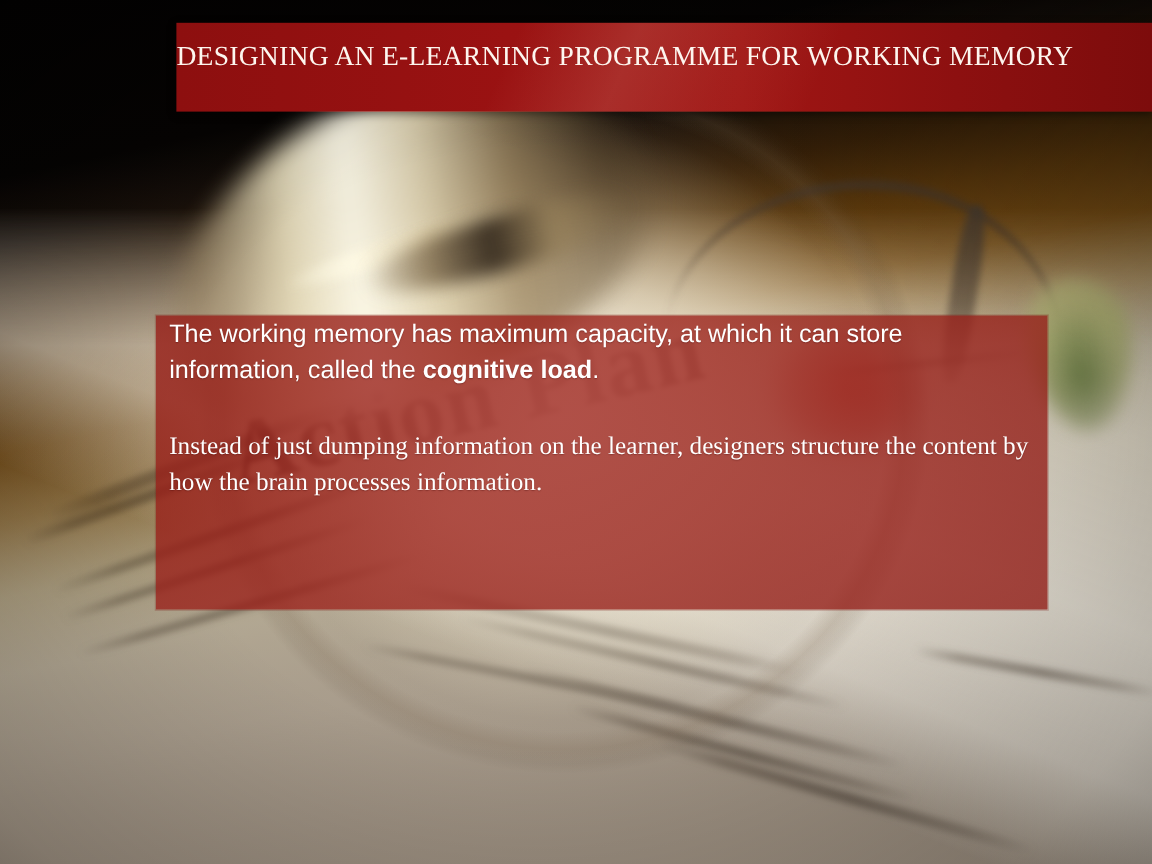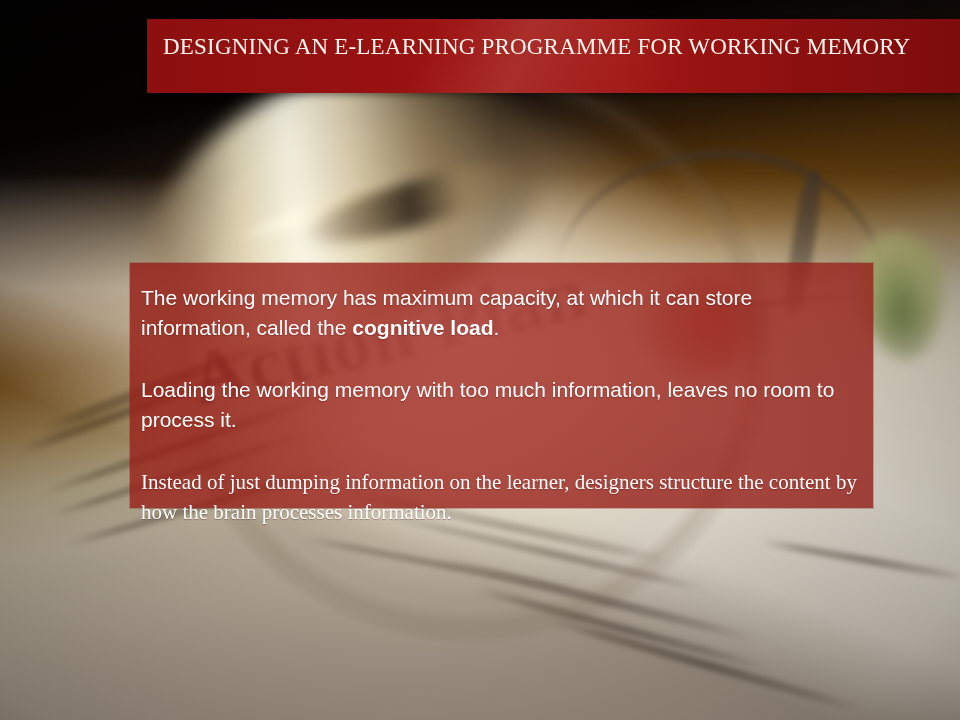--- a/index.html
+++ b/index.html
@@ -214,21 +214,21 @@
       linear-gradient(114deg,
         rgba(255,230,210,0.00) 34%,
         rgba(255,222,198,0.13) 46%,
         rgba(255,228,206,0.05) 56%,
         rgba(255,255,255,0.00) 66%),
       linear-gradient(90deg, #8d0f0f 0%, #9a1212 34%, #a01614 58%, #8d1010 80%, #7d0c0c 100%);
     box-shadow: 0 2px 7px rgba(0,0,0,0.45);
   }
   .title-text {
     position: absolute;
-    left: 16px;
+    left: 0;
     top: 11px;
     right: 12px;
     font-family: "Liberation Serif", serif;
     font-size: 23px;
     line-height: 33px;
     color: #fdf6ef;
     letter-spacing: 0.2px;
   }
 
   
@@ -240,21 +240,21 @@
     height: 245px;
     background: linear-gradient(135deg,
       rgba(150,28,22,0.80) 0%,
       rgba(156,34,27,0.78) 42%,
       rgba(146,30,24,0.80) 100%);
     box-shadow: 0 0 0 1px rgba(120,20,16,0.25);
   }
   .body-inner {
     position: absolute;
     left: 11px;
-    top: 20px;
+    top: 1px;
     right: 10px;
   }
   .body-para {
     font-size: 21px;
     line-height: 30px;
     color: #ffffff;
     margin: 0 0 32px 0;
     text-shadow: 0 1px 1px rgba(70,10,8,0.35);
   }
   .body-para:last-child { margin-bottom: 0; font-family: Liberation Serif, serif; }
@@ -300,18 +300,17 @@
 
   <div class="bg-layer bg-vignette"></div>
 
   <div class="title-banner">
     <div class="title-text">DESIGNING AN E-LEARNING PROGRAMME FOR WORKING MEMORY</div>
   </div>
 
   <div class="body-box">
     <div class="body-inner">
       <p class="body-para">The working memory has maximum capacity, at which it can store information, called the <b>cognitive load</b>.</p>
-      <p class="body-para">Loading the working memory with too much information, leaves no room to process it.</p>
       <p class="body-para">Instead of just dumping information on the learner, designers structure the content by how the brain processes information.</p>
     </div>
   </div>
 
 </div>
 
 </body></html>

